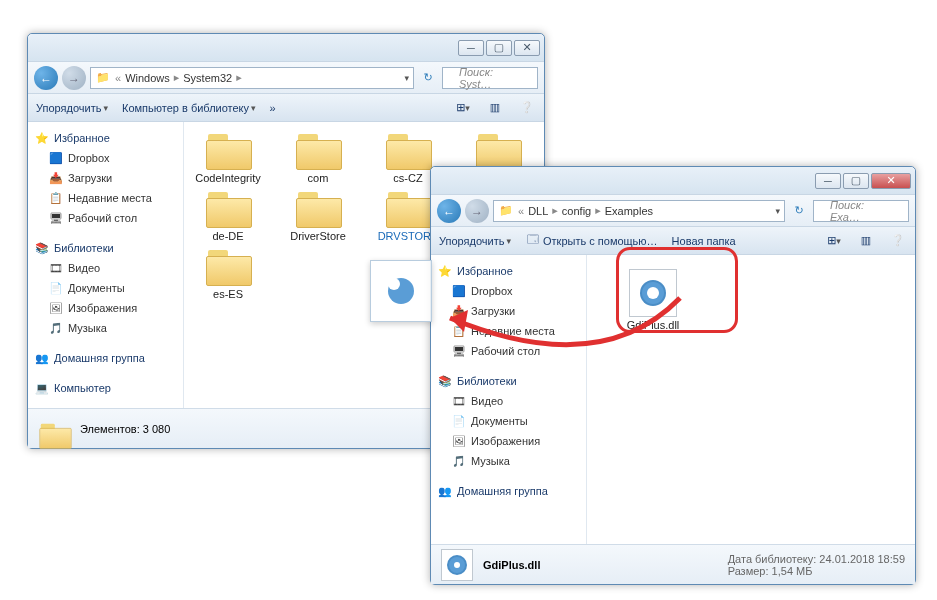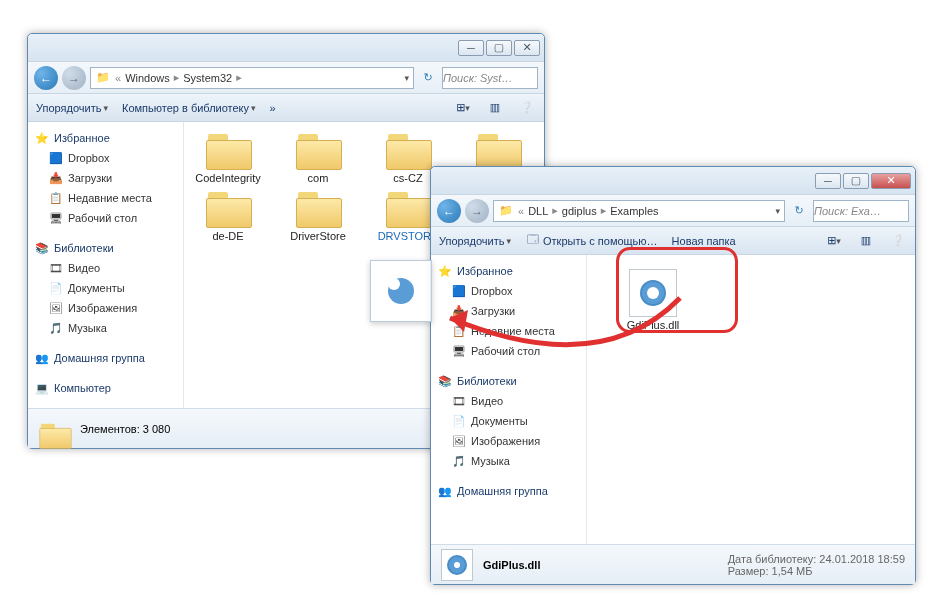--- a/index.html
+++ b/index.html
@@ -10,21 +10,21 @@
 .titlebar{height:28px;background:linear-gradient(#e8f0f8,#d6e4f0);display:flex;justify-content:flex-end;align-items:center;padding:0 4px;border-top-left-radius:5px;border-top-right-radius:5px;border-bottom:1px solid #c8d6e4}
 .winbtn{width:26px;height:16px;border:1px solid #8a9cb0;border-radius:2px;background:linear-gradient(#f6f9fc,#dce6f0);margin-left:2px;display:flex;align-items:center;justify-content:center;color:#4a5a6a;cursor:default}
 .winbtn.close{width:40px;background:linear-gradient(#e8a0a0,#c85050);color:#fff}
 .navbar{height:32px;background:linear-gradient(#f4f8fc,#e6eef6);display:flex;align-items:center;padding:2px 6px;gap:4px;border-bottom:1px solid #c8d6e4}
 .navbtn{width:24px;height:24px;border-radius:50%;background:radial-gradient(circle at 30% 30%,#6eb4e8,#2a7ab8);color:#fff;display:flex;align-items:center;justify-content:center;font-size:12px;cursor:default}
 .navbtn.fwd{background:radial-gradient(circle at 30% 30%,#d0dce8,#a0b2c4);color:#667}
 .addr{flex:1;height:22px;border:1px solid #a0b4c8;background:#fff;display:flex;align-items:center;padding:0 4px;gap:4px}
 .addr .crumb{color:#333;cursor:default}
 .addr .sep{color:#888}
 .refresh{width:20px;height:20px;display:flex;align-items:center;justify-content:center;color:#2a7ab8}
-.search{width:96px;height:22px;border:1px solid #a0b4c8;background:#fff;display:flex;align-items:center;padding:0 0;color:#888;font-style:italic}
+.search{width:96px;height:22px;border:1px solid #a0b4c8;background:#fff;display:flex;align-items:center;padding:0 16px;color:#888;font-style:italic}
 .toolbar{height:28px;background:linear-gradient(#eef4fa,#d8e4f0);display:flex;align-items:center;padding:0 8px;gap:14px;border-bottom:1px solid #c8d6e4;color:#1a3a6a}
 .toolbar .tbitem{cursor:default;display:flex;align-items:center;gap:2px}
 .toolbar .spacer{flex:1}
 .tbicon{width:18px;height:18px;display:flex;align-items:center;justify-content:center}
 .body{display:flex;height:calc(100% - 28px - 32px - 28px - 40px)}
 .sidebar{width:156px;background:#fff;border-right:1px solid #e0e8f0;padding:6px 4px;overflow:hidden}
 .sbgroup{margin-bottom:10px}
 .sbhead{display:flex;align-items:center;gap:4px;color:#1a3a6a;font-weight:400;padding:2px 2px;cursor:default}
 .sbitem{display:flex;align-items:center;gap:4px;padding:2px 2px 2px 16px;color:#333;cursor:default}
 .sbicon{width:16px;height:16px;display:flex;align-items:center;justify-content:center}
@@ -177,20 +177,24 @@
             <div class="lbl">DriverStore</div>
           </div>
           <div class="item sel">
             <div class="foldericon"></div>
             <div class="lbl">DRVSTORE</div>
           </div>
           <div class="item">
             <div class="foldericon"></div>
             <div class="lbl">en-US</div>
           </div>
+          <div class="item">
+            <div class="foldericon"></div>
+            <div class="lbl">es-ES</div>
+          </div>
         </div>
     </div>
   </div>
   <div class="status">
     <div class="thumb">
         <div class="foldericon" style="transform:scale(.7);transform-origin:left center"></div>
       </div>
     <div class="meta">
         <span><span>Элементов:</span> <span>3 080</span></span>
       </div>
@@ -204,21 +208,21 @@
     <div class="winbtn close">✕</div>
   </div>
   <div class="navbar">
     <div class="navbtn">←</div>
     <div class="navbtn fwd">→</div>
     <div class="addr">
       <span class="sbicon">📁</span>
       <span class="sep">«</span>
       <span class="crumb">DLL</span>
       <span class="sep">▸</span>
-      <span class="crumb">gdiplus</span>
+      <span class="crumb">config</span>
       <span class="sep">▸</span>
       <span class="crumb">Examples</span>
       <span style="flex:1"></span>
       <span class="chev">▾</span>
     </div>
     <div class="refresh">↻</div>
     <div class="search">
         <span>Поиск: Exa…</span>
       </div>
   </div>

